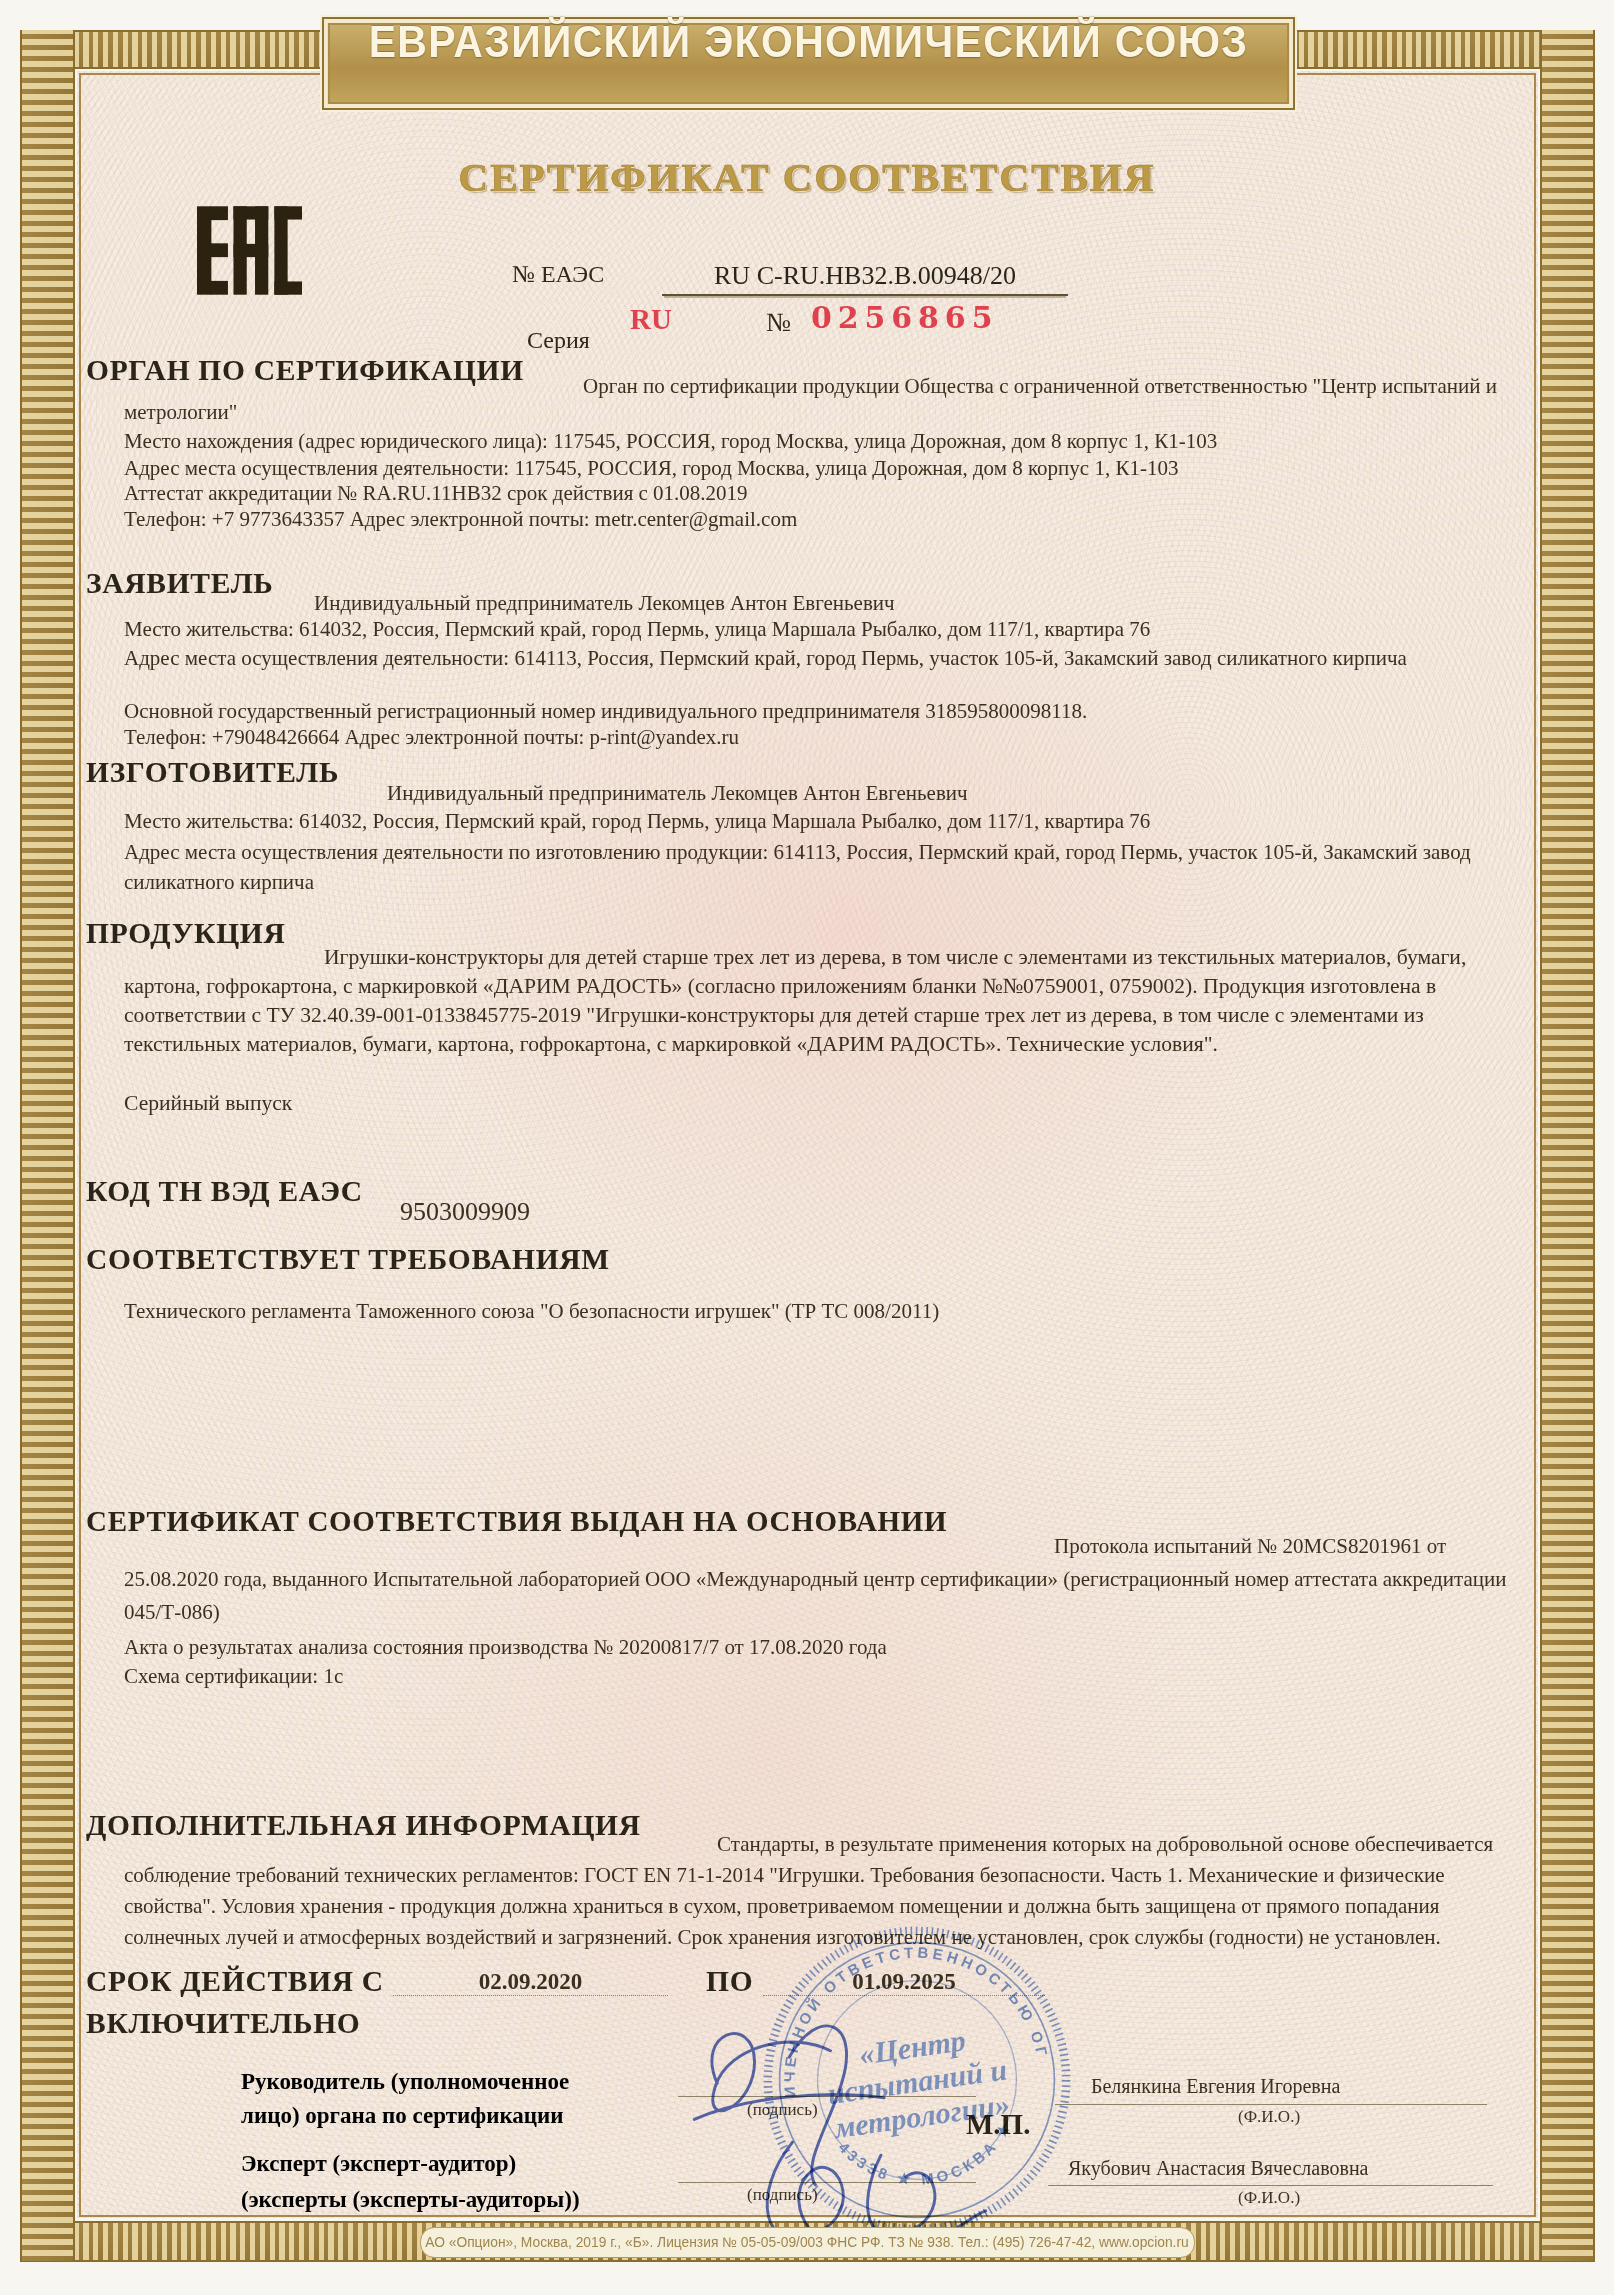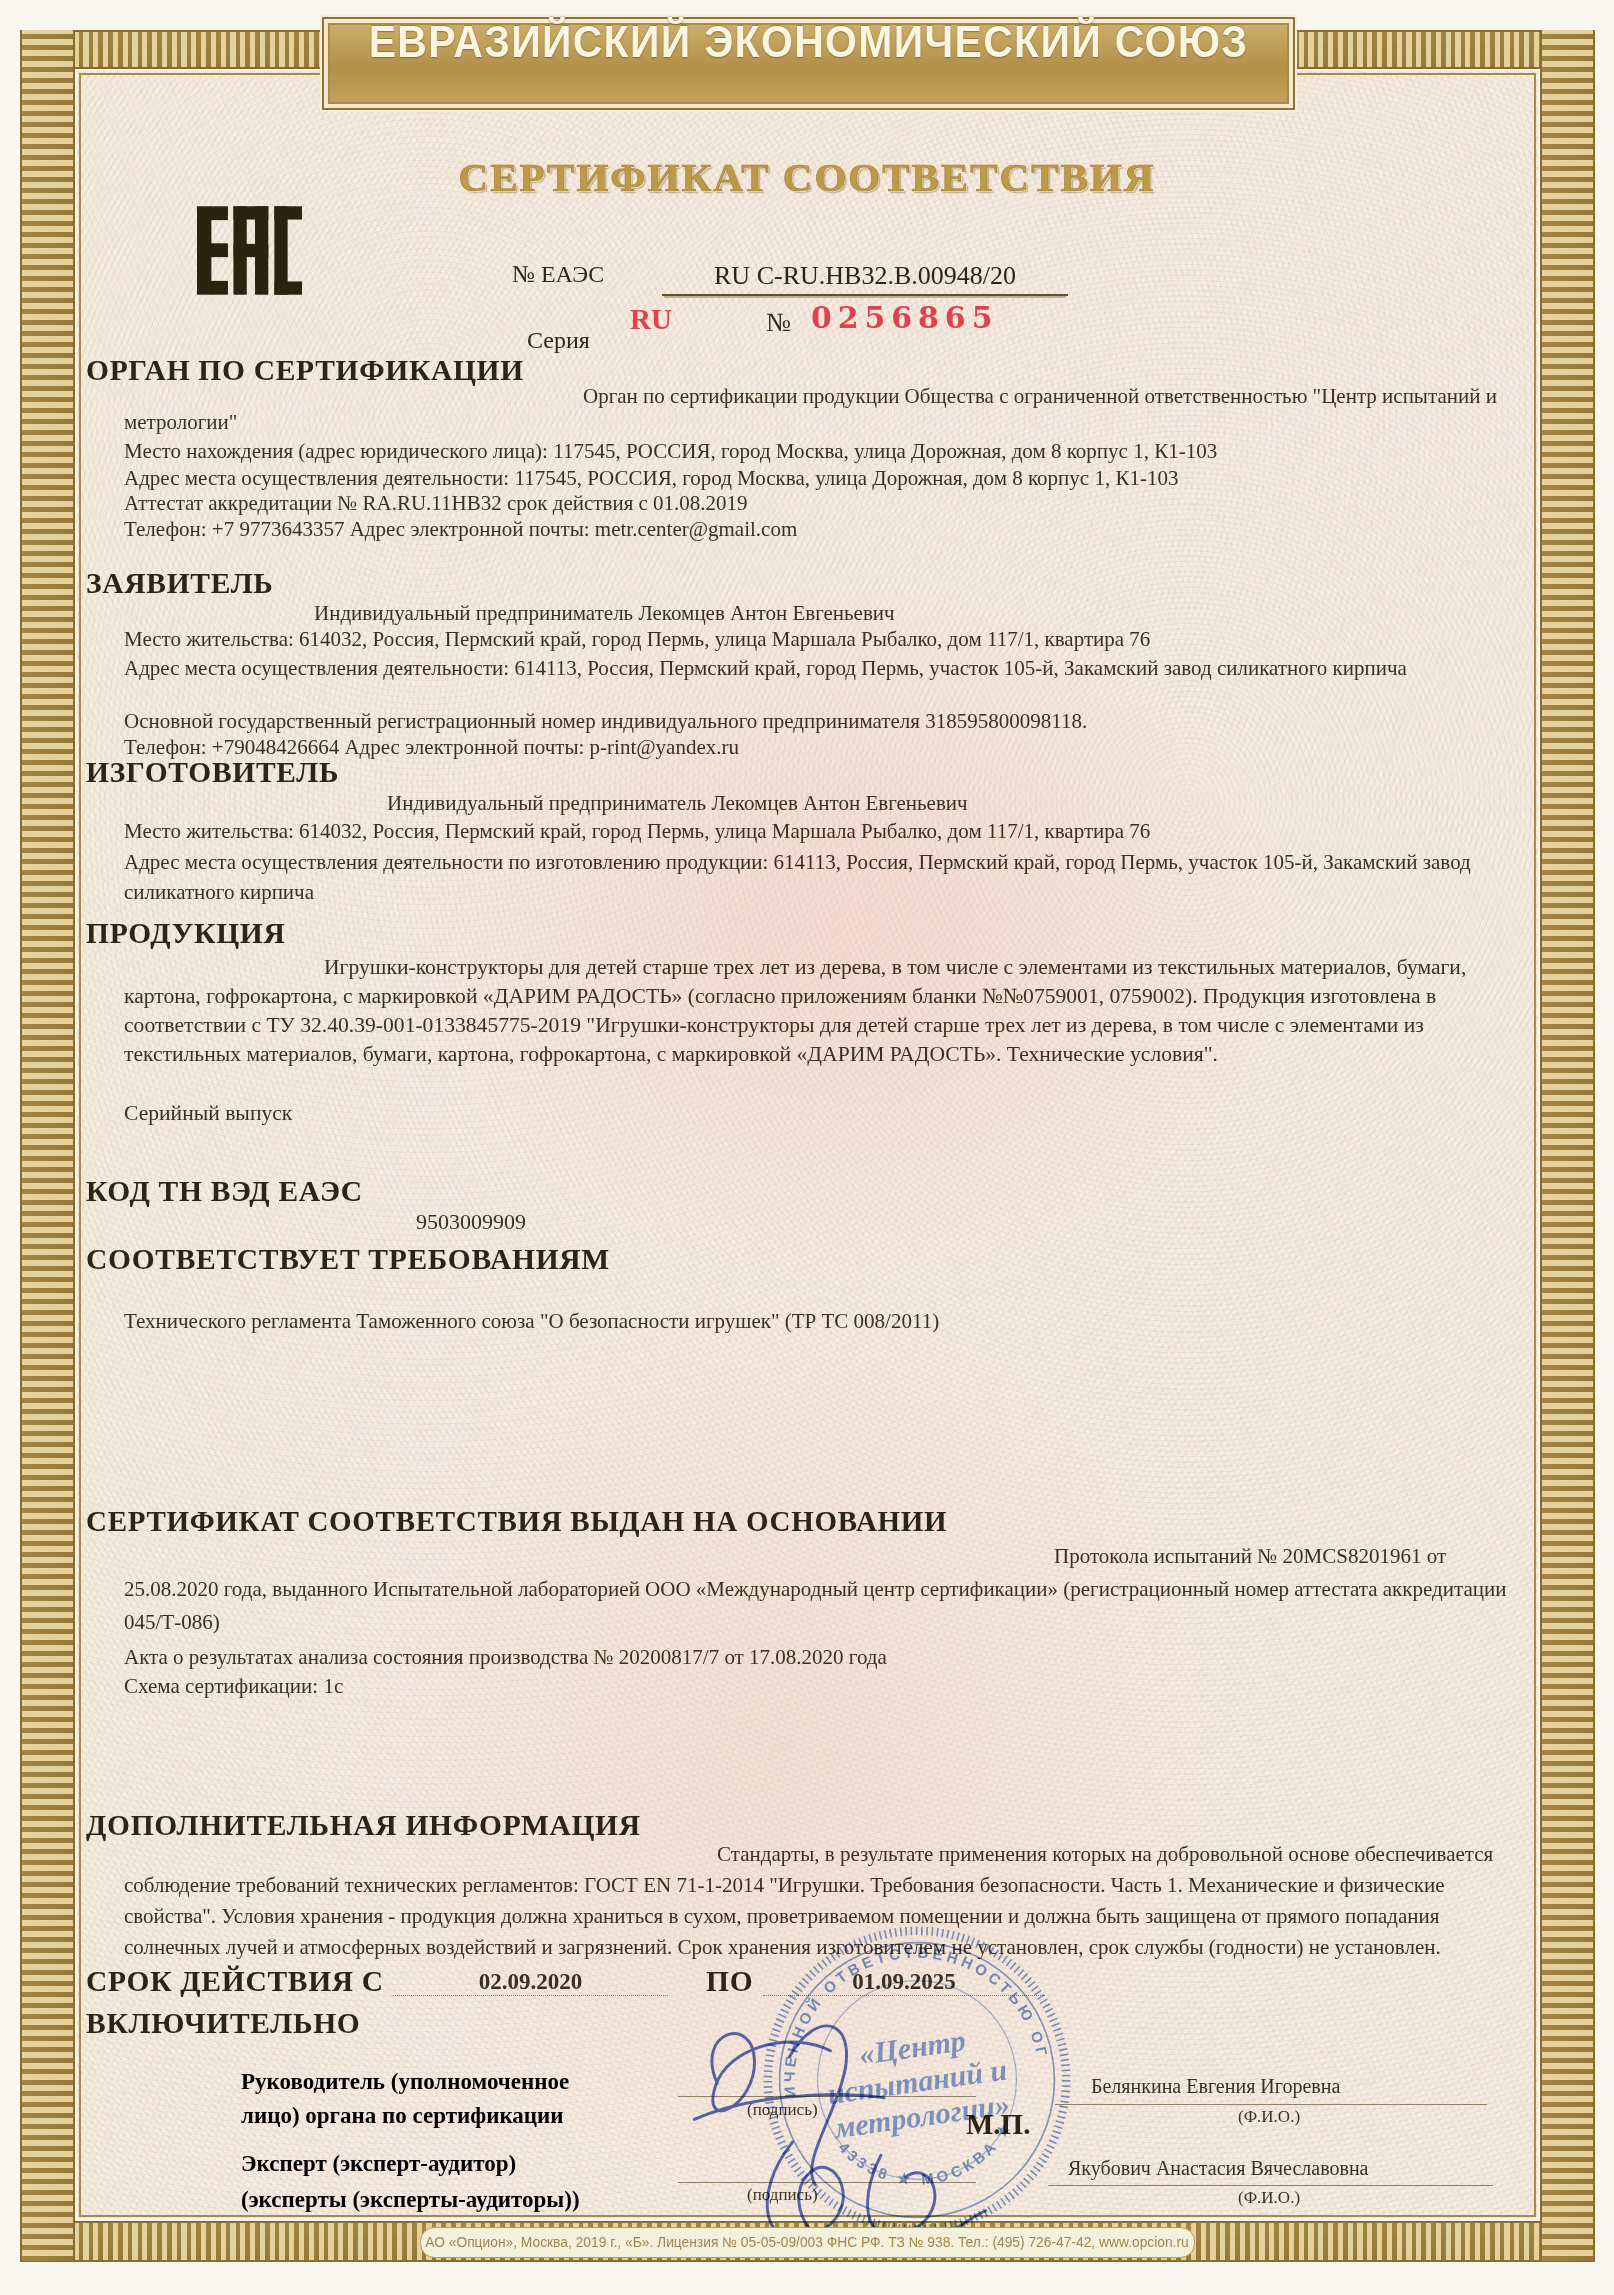--- a/index.html
+++ b/index.html
@@ -44,21 +44,21 @@
     color:#bd9a46;-webkit-text-stroke:0.7px #a3823a;text-shadow:0.7px 0.7px 0 #f6edd2,2px 2px 1.3px rgba(130,100,40,.45);}
 
   .lbl{font-size:24px;color:#2f2718;}
   .no-value{font-size:26px;color:#2b241a;text-align:center;
     border-bottom:2px solid #5f5133;box-shadow:0 3.9px 0 -2px rgba(140,125,95,.55);padding-bottom:2.6px;}
   .series-ru{font-size:29px;font-weight:bold;color:#e0414e;}
   .serial{font-family:"DejaVu Serif",serif;font-size:30px;font-weight:bold;color:#e0414e;letter-spacing:5.9px;}
 
   
   .h{font-weight:bold;font-size:29.5px;color:#2b2418;letter-spacing:0.7px;white-space:nowrap;}
-  .t{font-size:21px;color:#39301f;line-height:26px;margin-top:10px;}
+  .t{font-size:21px;color:#39301f;line-height:26px;}
   .para{width:1402px;left:124px;}
   .dotline{border-bottom:1.3px dotted #8d7f63;text-align:center;font-weight:bold;}
   .sigline{border-top:1.3px solid #8f8268;}
   .cap{font-size:17px;color:#3a3222;}
   .role{font-weight:bold;font-size:23px;color:#000000;}
   .fio{font-size:20px;color:#39301f;white-space:nowrap;}
   .mp{font-weight:bold;font-size:29px;color:#2b2418;}
   .date{font-size:23px;color:#39301f;}
 
   
@@ -125,21 +125,21 @@
 <div class="abs h" style="left:86px;top:756px">ИЗГОТОВИТЕЛЬ</div>
 <div class="abs t" style="left:387px;top:780px">Индивидуальный предприниматель Лекомцев Антон Евгеньевич</div>
 <div class="abs t para" style="top:808px">Место жительства: 614032, Россия, Пермский край, город Пермь, улица Маршала Рыбалко, дом 117/1, квартира 76</div>
 <div class="abs t para" style="top:837px;line-height:30px">Адрес места осуществления деятельности по изготовлению продукции: 614113, Россия, Пермский край, город Пермь, участок 105-й, Закамский завод силикатного кирпича</div>
 
 <div class="abs h" style="left:86px;top:917px">ПРОДУКЦИЯ</div>
 <div class="abs t" style="left:124px;top:943px;width:1363px;text-indent:200px;line-height:29px;font-size:21.6px">Игрушки-конструкторы для детей старше трех лет из дерева, в том числе с элементами из текстильных материалов, бумаги, картона, гофрокартона, с маркировкой «ДАРИМ РАДОСТЬ» (согласно приложениям бланки №№0759001, 0759002). Продукция изготовлена в соответствии с ТУ 32.40.39-001-0133845775-2019  "Игрушки-конструкторы для детей старше трех лет из дерева, в том числе с элементами из текстильных материалов, бумаги, картона, гофрокартона, с маркировкой «ДАРИМ РАДОСТЬ». Технические условия".</div>
 <div class="abs t" style="left:124px;top:1090px;font-size:21.6px">Серийный выпуск</div>
 
 <div class="abs h" style="left:86px;top:1175px">КОД ТН ВЭД ЕАЭС</div>
-<div class="abs t" style="left:416px;top:1199px;font-size:22px">9503009909</div>
+<div class="abs t" style="left:400px;top:1199px;font-size:26px">9503009909</div>
 
 <div class="abs h" style="left:86px;top:1243px">СООТВЕТСТВУЕТ ТРЕБОВАНИЯМ</div>
 <div class="abs t para" style="top:1298px">Технического регламента Таможенного союза "О безопасности игрушек" (ТР ТС 008/2011)</div>
 
 <div class="abs h" style="left:86px;top:1505px;font-size:29px">СЕРТИФИКАТ СООТВЕТСТВИЯ  ВЫДАН НА ОСНОВАНИИ</div>
 <div class="abs t para" style="top:1530px;text-indent:930px;line-height:33px">Протокола испытаний № 20MCS8201961 от 25.08.2020 года, выданного Испытательной лабораторией ООО «Международный центр сертификации» (регистрационный номер аттестата аккредитации 045/Т-086)</div>
 <div class="abs t para" style="top:1634px">Акта о результатах анализа состояния производства № 20200817/7 от 17.08.2020 года</div>
 <div class="abs t para" style="top:1663px">Схема сертификации: 1с</div>
 
 <div class="abs h" style="left:86px;top:1809px">ДОПОЛНИТЕЛЬНАЯ ИНФОРМАЦИЯ</div>

